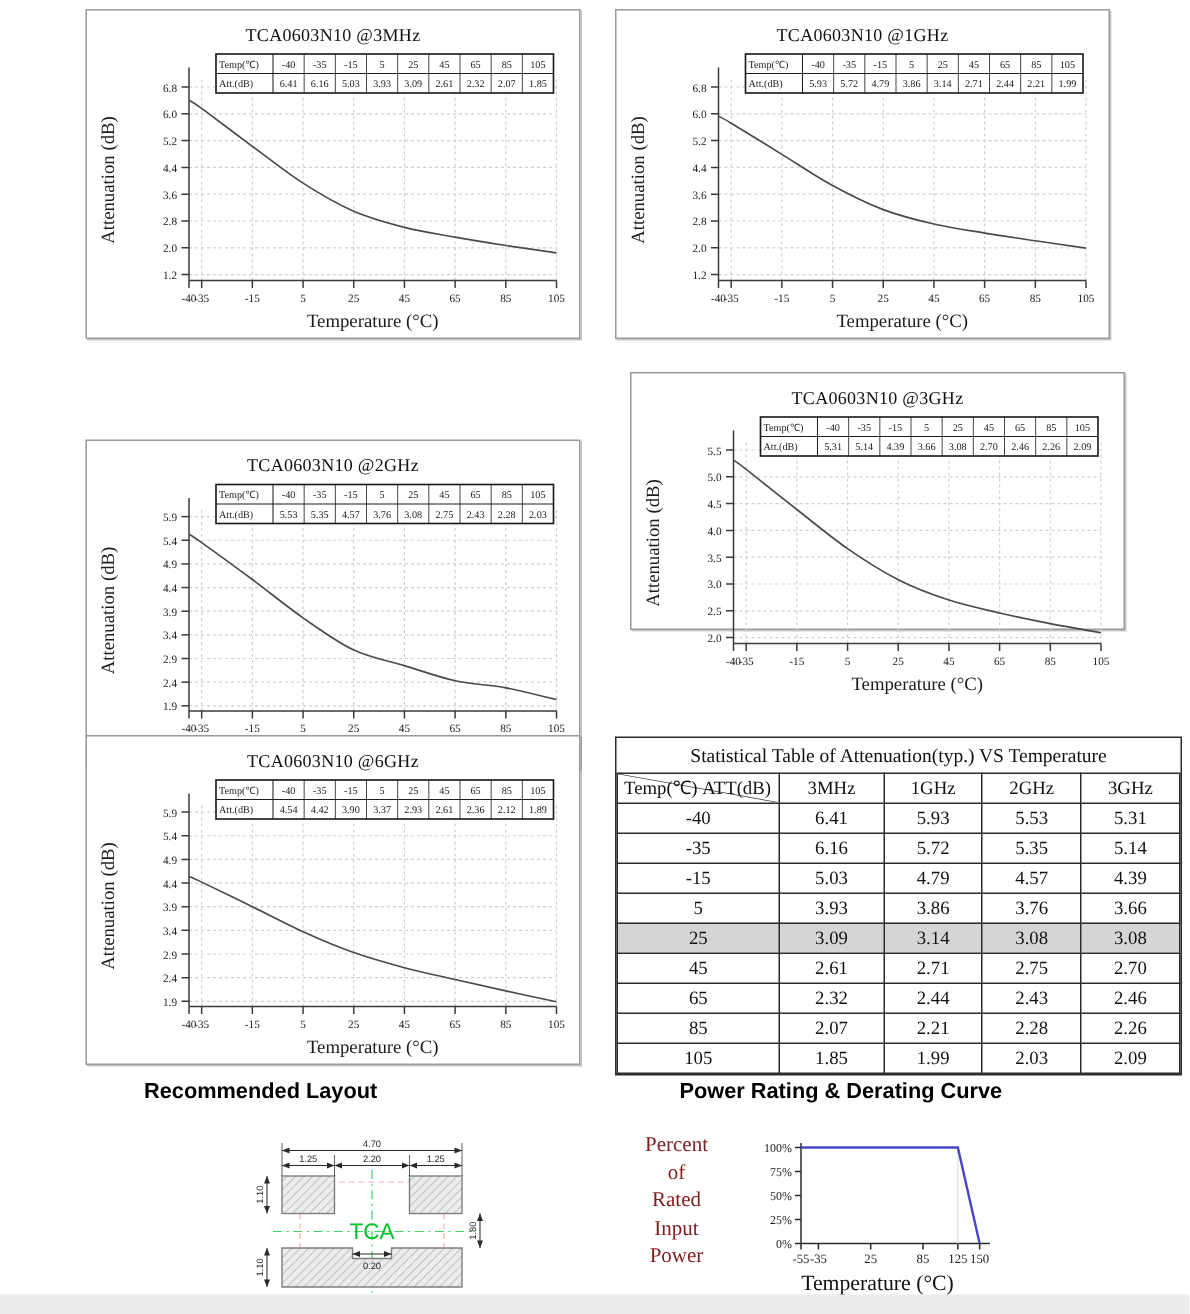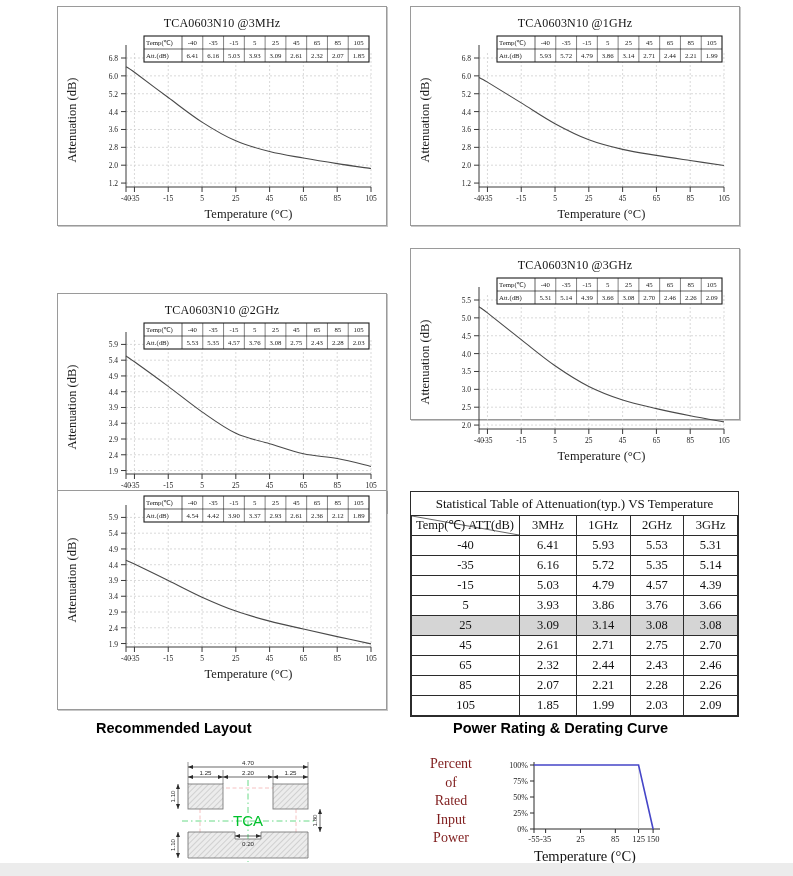--- a/index.html
+++ b/index.html
@@ -436,21 +436,21 @@
               <text x="196.72222222222223" y="27.3" text-anchor="middle" font-size="6.8" class="mini-txt">3.76</text>
               <text x="217.5" y="27.3" text-anchor="middle" font-size="6.8" class="mini-txt">3.08</text>
               <text x="238.27777777777777" y="27.3" text-anchor="middle" font-size="6.8" class="mini-txt">2.75</text>
               <text x="259.0555555555556" y="27.3" text-anchor="middle" font-size="6.8" class="mini-txt">2.43</text>
               <text x="279.83333333333337" y="27.3" text-anchor="middle" font-size="6.8" class="mini-txt">2.28</text>
               <text x="300.61111111111114" y="27.3" text-anchor="middle" font-size="6.8" class="mini-txt">2.03</text>
             </g>
           </svg>
         </div>
       </div>
-      <div class="chart-card" style="left: 410px; top: 248px; width: 330px; height: 172px;">
+      <div class="chart-card" style="left: 420px; top: 248px; width: 330px; height: 172px;">
         <div class="chart-title">TCA0603N10 @3GHz</div>
         <div class="plot-wrap">
           <svg width="330" height="194" viewBox="0 0 330 194">
             <g>
               <line x1="76.44827586206897" y1="22" x2="76.44827586206897" y2="156" stroke="#cfcfcf" stroke-width="0.8" stroke-dasharray="2,2"></line>
               <line x1="110.24137931034483" y1="22" x2="110.24137931034483" y2="156" stroke="#cfcfcf" stroke-width="0.8" stroke-dasharray="2,2"></line>
               <line x1="144.0344827586207" y1="22" x2="144.0344827586207" y2="156" stroke="#cfcfcf" stroke-width="0.8" stroke-dasharray="2,2"></line>
               <line x1="177.82758620689657" y1="22" x2="177.82758620689657" y2="156" stroke="#cfcfcf" stroke-width="0.8" stroke-dasharray="2,2"></line>
               <line x1="211.6206896551724" y1="22" x2="211.6206896551724" y2="156" stroke="#cfcfcf" stroke-width="0.8" stroke-dasharray="2,2"></line>
               <line x1="245.41379310344828" y1="22" x2="245.41379310344828" y2="156" stroke="#cfcfcf" stroke-width="0.8" stroke-dasharray="2,2"></line>
@@ -540,20 +540,21 @@
               <text x="217.5" y="27.3" text-anchor="middle" font-size="6.8" class="mini-txt">3.08</text>
               <text x="238.27777777777777" y="27.3" text-anchor="middle" font-size="6.8" class="mini-txt">2.70</text>
               <text x="259.0555555555556" y="27.3" text-anchor="middle" font-size="6.8" class="mini-txt">2.46</text>
               <text x="279.83333333333337" y="27.3" text-anchor="middle" font-size="6.8" class="mini-txt">2.26</text>
               <text x="300.61111111111114" y="27.3" text-anchor="middle" font-size="6.8" class="mini-txt">2.09</text>
             </g>
           </svg>
         </div>
       </div>
       <div class="chart-card" style="left: 57px; top: 490px; width: 330px; height: 220px;">
+        <div class="chart-title">TCA0603N10 @6GHz</div>
         <div class="plot-wrap">
           <svg width="330" height="194" viewBox="0 0 330 194">
             <g>
               <line x1="76.44827586206897" y1="22" x2="76.44827586206897" y2="156" stroke="#cfcfcf" stroke-width="0.8" stroke-dasharray="2,2"></line>
               <line x1="110.24137931034483" y1="22" x2="110.24137931034483" y2="156" stroke="#cfcfcf" stroke-width="0.8" stroke-dasharray="2,2"></line>
               <line x1="144.0344827586207" y1="22" x2="144.0344827586207" y2="156" stroke="#cfcfcf" stroke-width="0.8" stroke-dasharray="2,2"></line>
               <line x1="177.82758620689657" y1="22" x2="177.82758620689657" y2="156" stroke="#cfcfcf" stroke-width="0.8" stroke-dasharray="2,2"></line>
               <line x1="211.6206896551724" y1="22" x2="211.6206896551724" y2="156" stroke="#cfcfcf" stroke-width="0.8" stroke-dasharray="2,2"></line>
               <line x1="245.41379310344828" y1="22" x2="245.41379310344828" y2="156" stroke="#cfcfcf" stroke-width="0.8" stroke-dasharray="2,2"></line>
               <line x1="279.2068965517241" y1="22" x2="279.2068965517241" y2="156" stroke="#cfcfcf" stroke-width="0.8" stroke-dasharray="2,2"></line>
@@ -646,21 +647,21 @@
               <text x="238.27777777777777" y="27.3" text-anchor="middle" font-size="6.8" class="mini-txt">2.61</text>
               <text x="259.0555555555556" y="27.3" text-anchor="middle" font-size="6.8" class="mini-txt">2.36</text>
               <text x="279.83333333333337" y="27.3" text-anchor="middle" font-size="6.8" class="mini-txt">2.12</text>
               <text x="300.61111111111114" y="27.3" text-anchor="middle" font-size="6.8" class="mini-txt">1.89</text>
             </g>
           </svg>
         </div>
       </div>
     </div>
 
-  <div class="stat-card" id="stat-card" style="left: 410px; top: 491px; width: 329px;">
+  <div class="stat-card" id="stat-card" style="left: 410px; top: 491px; width: 378px;">
     <table class="stat">
       <tbody id="stat-body">
           <tr class="caption-row">
             <td colspan="5">Statistical Table of Attenuation(typ.) VS Temperature</td>
           </tr>
           <tr>
             <td class="diag">
               <svg class="slash" viewBox="0 0 108 42" preserveAspectRatio="none">
                 <line x1="0" y1="0" x2="108" y2="42" stroke="#2b2b2b" stroke-width="1"></line>
               </svg>

